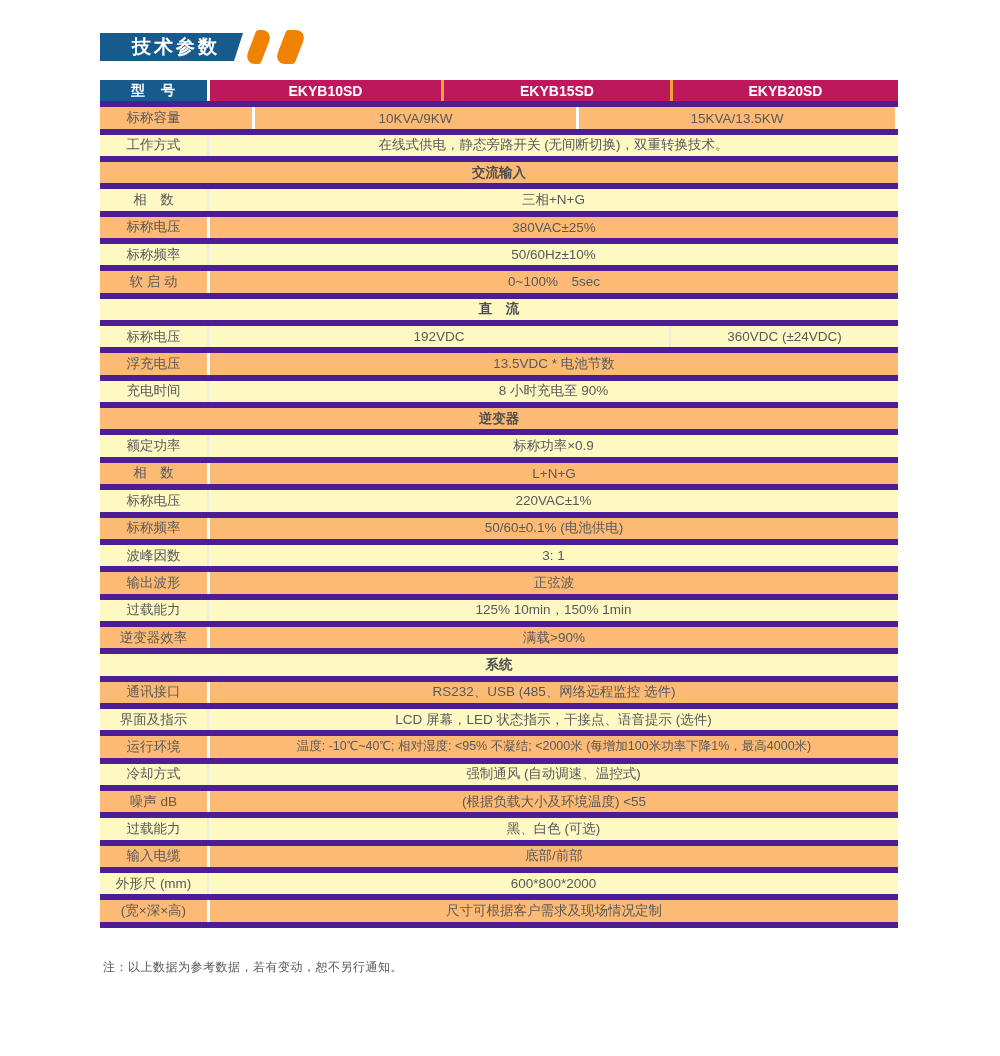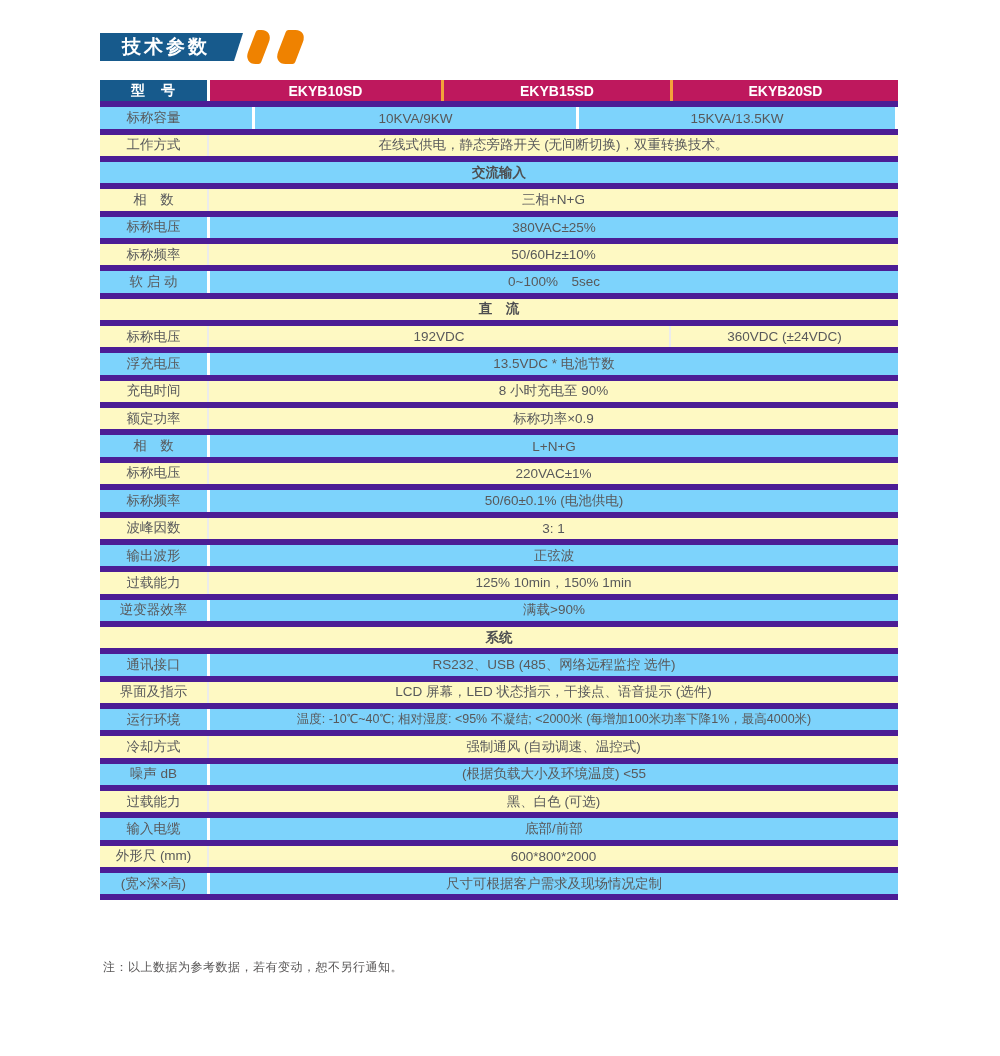--- a/index.html
+++ b/index.html
@@ -12,36 +12,36 @@
   
   .banner { position:absolute; left:100px; top:33px; height:28px; }
   .banner-blue {
     position:absolute; left:0; top:0; width:143px; height:28px;
     background:#175a8c;
     clip-path:polygon(0 0, 100% 0, calc(100% - 9px) 100%, 0 100%);
     display:flex; align-items:center;
   }
   .banner-title {
     color:#ffffff; font-size:19px; font-weight:bold; letter-spacing:3px;
-    padding-left:22px; white-space:nowrap;
+    padding-left:32px; white-space:nowrap;
   }
   .swoosh {
     position:absolute; top:-3px; height:34px; background:#ef8200;
     transform:skewX(-21deg); border-radius:2px 12px 2px 12px;
   }
   .swoosh.s1 { left:150px; width:17px; }
   .swoosh.s2 { left:180px; width:21px; }
 
   
   .spec-table { position:absolute; left:100px; top:80px; width:798px; }
   .t-row {
     display:flex; height:27.35px; border-bottom:6px solid #4c1d95;
     align-items:stretch; font-size:13.5px; color:#58595b;justify-content:space-between;
   }
-  .t-row.gray  { background:#7dd3fc; }
+  .t-row.gray  { background:#fdba74; }
   .t-row.white { background:#fef9c3; }
   .cell { display:flex; align-items:center; justify-content:center; text-align:center; white-space:nowrap; overflow:hidden; }
   .label-cell { width:107px; flex:0 0 107px; }
   .vdiv { width:3px; flex:0 0 3px; background:#ffffff; }
   .t-row.white .vdiv { background:#ececec; width:2px; flex-basis:2px; }
   .val { flex:1 1 auto; }
   .col-a { flex:0 0 231px; width:231px; }
   .col-b { flex:0 0 226px; width:226px; }
   .col-c { flex:1 1 auto; }
   .split-left { flex:0 0 460px; width:460px; }
@@ -134,20 +134,23 @@
         <div class="t-row gray">
           <div class="cell label-cell">浮充电压</div>
           <div class="vdiv"></div>
           <div class="cell val">13.5VDC * 电池节数</div>
         </div>
         <div class="t-row white">
           <div class="cell label-cell">充电时间</div>
           <div class="vdiv"></div>
           <div class="cell val">8 小时充电至 90%</div>
         </div>
+        <div class="t-row section-row gray">
+          <div class="cell">逆变器</div>
+        </div>
         <div class="t-row white">
           <div class="cell label-cell">额定功率</div>
           <div class="vdiv"></div>
           <div class="cell val">标称功率×0.9</div>
         </div>
         <div class="t-row gray">
           <div class="cell label-cell">相　数</div>
           <div class="vdiv"></div>
           <div class="cell val">L+N+G</div>
         </div>

